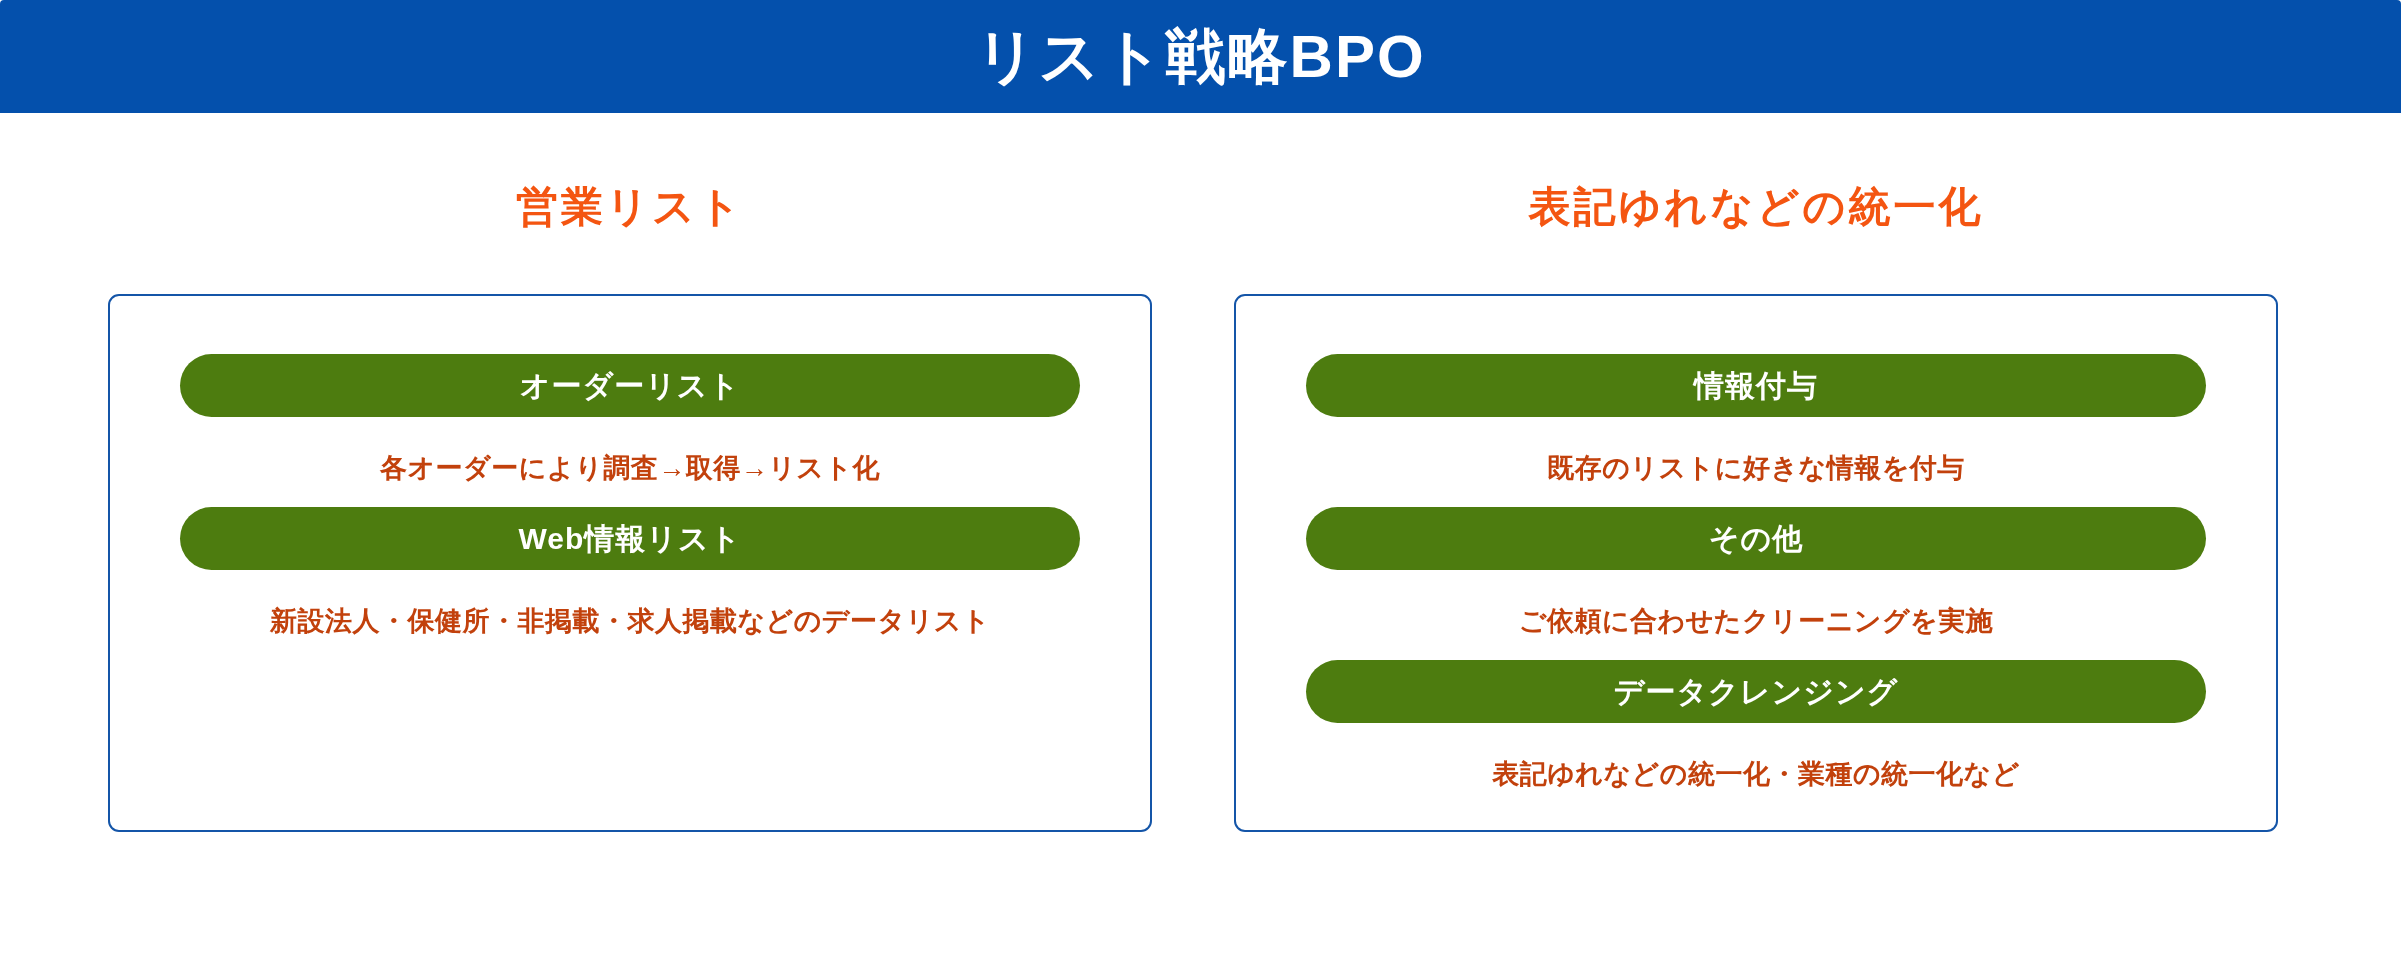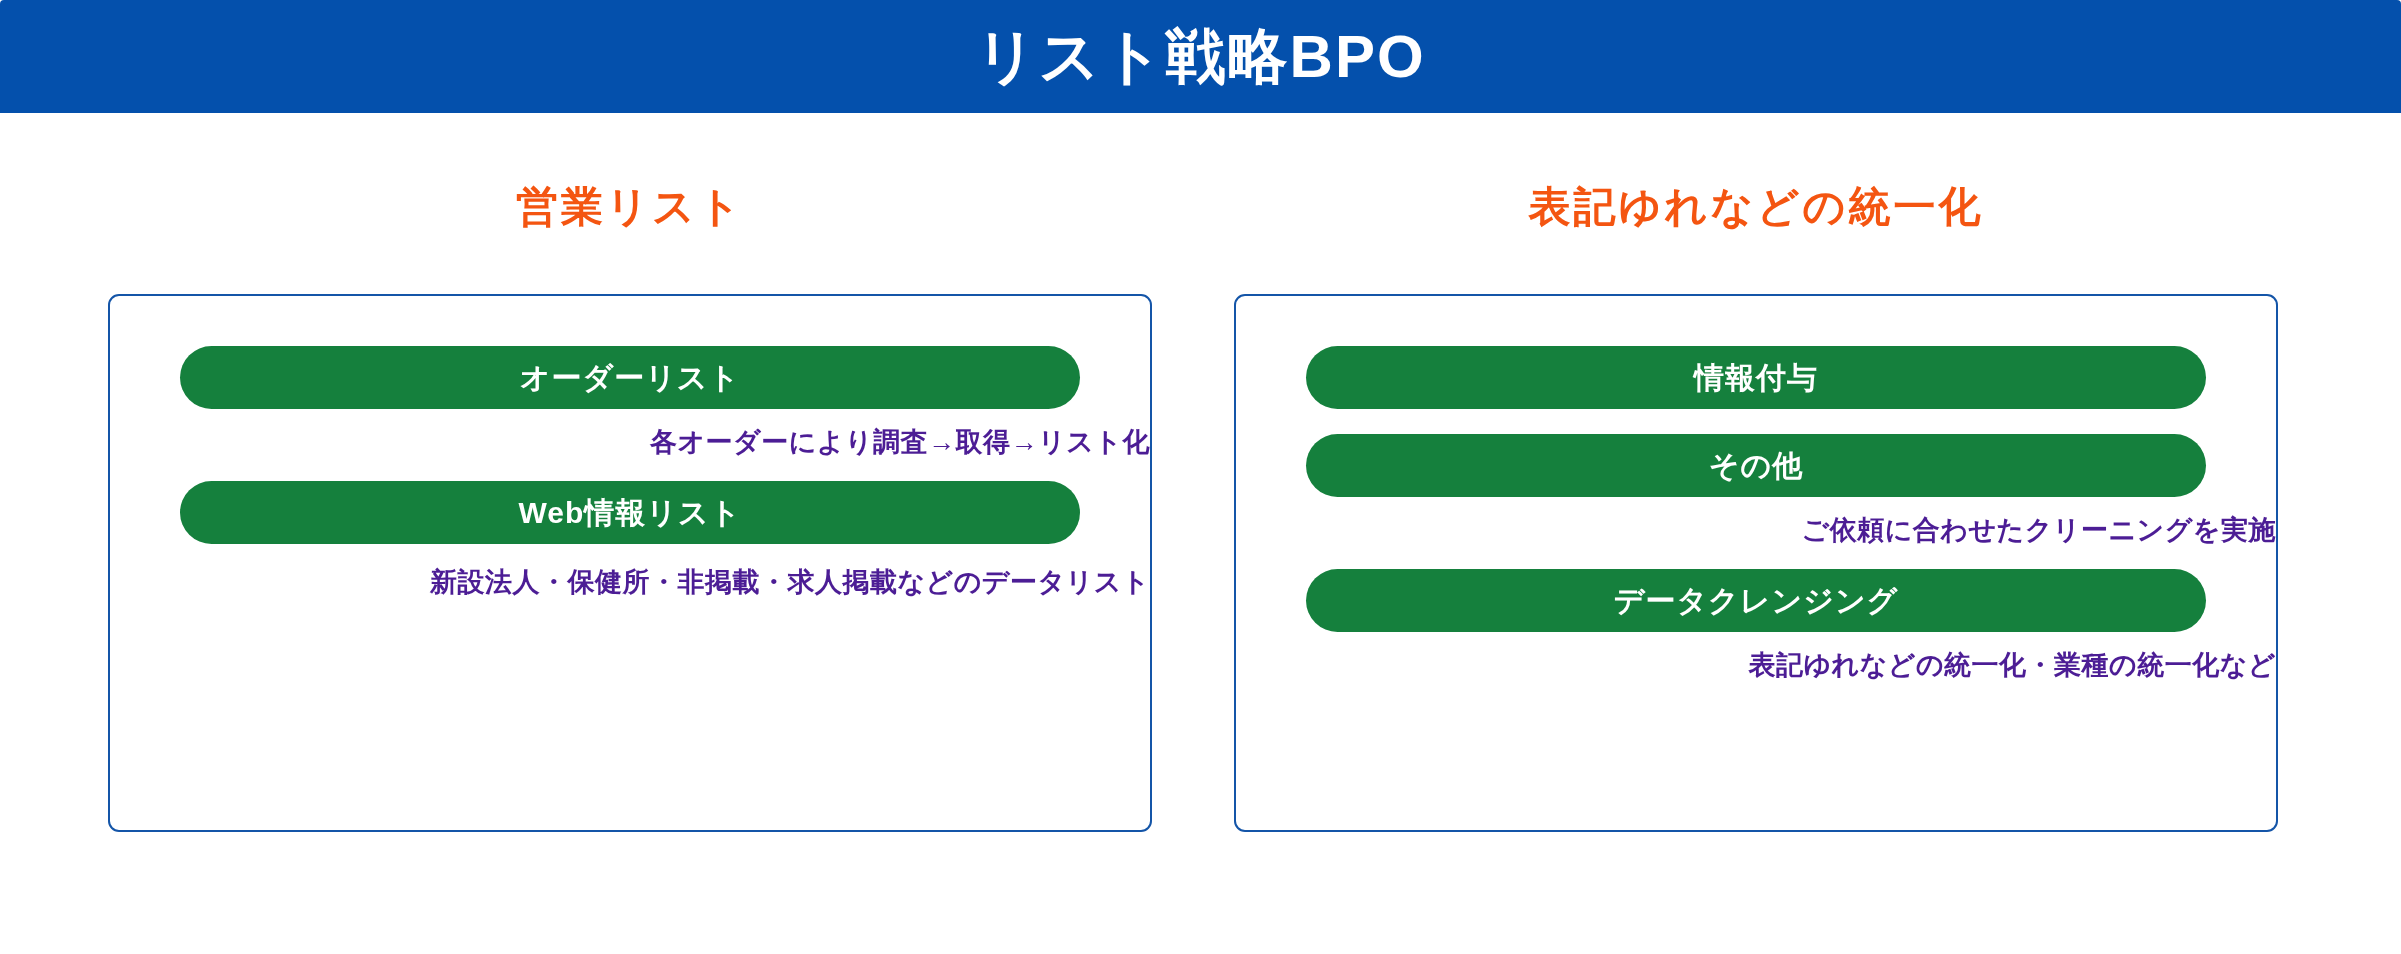--- a/index.html
+++ b/index.html
@@ -95,40 +95,40 @@
 
   .service {
     width: 100%;
     margin-bottom: 25px;
   }
   .service:last-child { margin-bottom: 0; }
 
   .pill {
     width: 900px;
     height: 63px;
-    margin: 8px auto;
-    background: #15803d;
+    margin: 16px auto;
+    background: #4d7c0f;
     border-radius: 999px;
     display: flex;
     align-items: center;
     justify-content: center;
   }
   .pill-label {
     color: #ffffff;
     font-size: 30px;
     font-weight: bold;
     letter-spacing: 1px;
     line-height: 1;
     white-space: nowrap;
   }
 
   .service-desc {
-    margin-top: 20px;
-    text-align: right;
-    color: #4c1d95;
+    margin-top: 38px;
+    text-align: center;
+    color: #c2410c;
     font-size: 27px;
     font-weight: bold;
     letter-spacing: 0.5px;
     line-height: 1;
     white-space: nowrap;
   }
 </style>
 </head>
 <body>
 
@@ -166,20 +166,21 @@
 
   <div class="column column-right">
     <div class="column-heading">表記ゆれなどの統一化</div>
     <div class="card">
       <div class="card-inner">
 
         <div class="service">
           <div class="pill">
             <span class="pill-label">情報付与</span>
           </div>
+          <div class="service-desc">既存のリストに好きな情報を付与</div>
         </div>
 
         <div class="service">
           <div class="pill">
             <span class="pill-label">その他</span>
           </div>
           <div class="service-desc">ご依頼に合わせたクリーニングを実施</div>
         </div>
 
         <div class="service">

